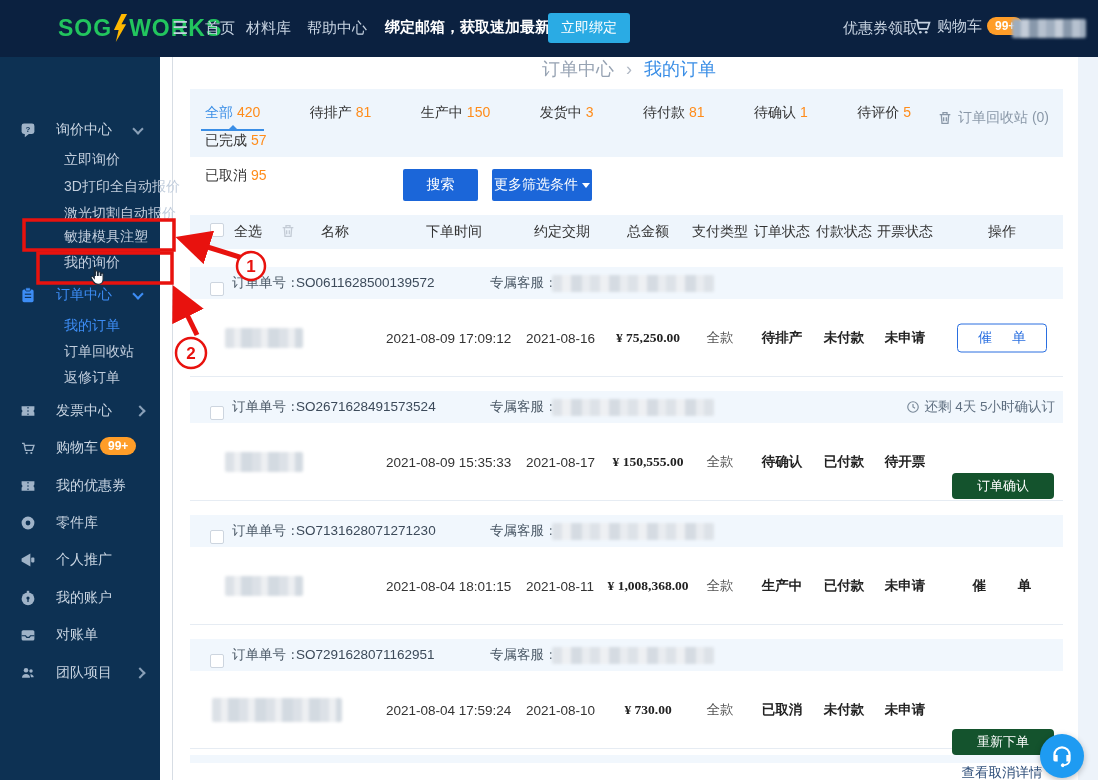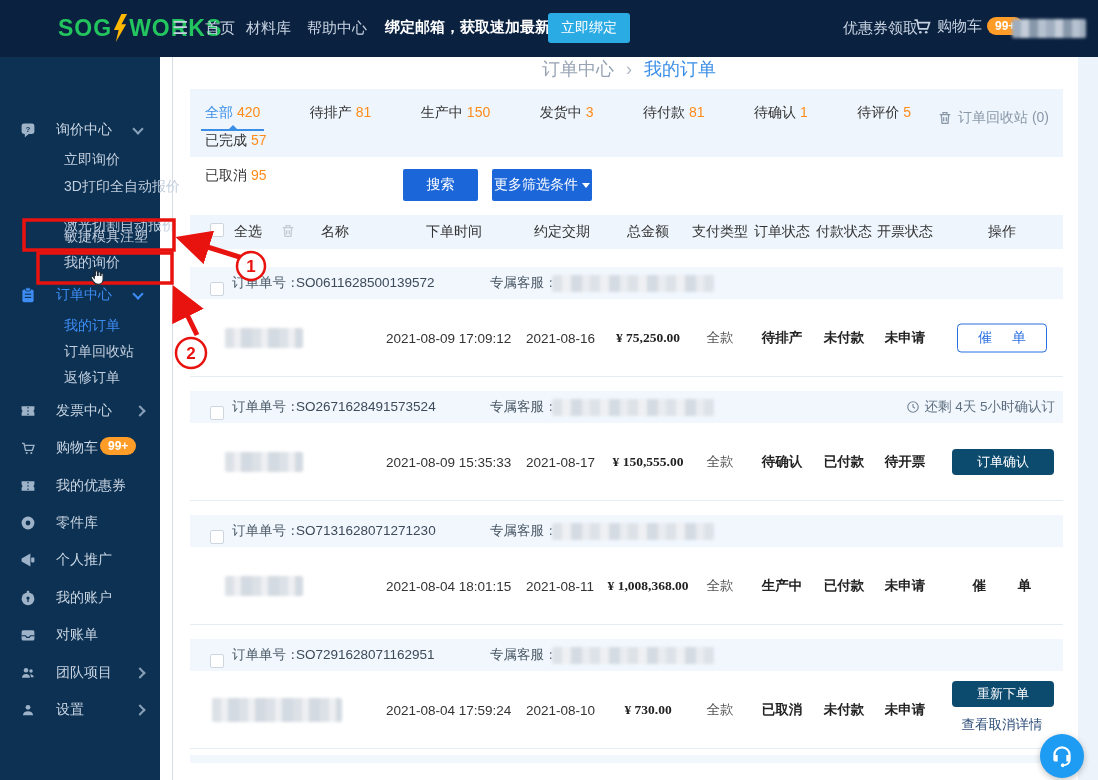--- a/index.html
+++ b/index.html
@@ -91,21 +91,21 @@
   .cell { position:absolute; white-space:nowrap; }
   .c-time { left:196px; width:136px; }
   .c-due { left:336px; width:72px; }
   .c-amount { left:398px; width:120px; text-align:center; font-weight:bold; color:#222;font-family:Liberation Serif, serif; }
   .c-paytype { left:502px; width:56px; text-align:center; color:#555; }
   .c-status { left:562px; width:60px; text-align:center; font-weight:bold; color:#222; }
   .c-paystat { left:624px; width:60px; text-align:center; font-weight:bold; color:#222; }
   .c-invoice { left:684px; width:62px; text-align:center; font-weight:bold; color:#222; }
   .c-action { left:762px; width:100px; text-align:center; }
   .btn-outline { width:90px; height:29px; border:1px solid #2a6fe0; color:#2a6fe0; background:#fff; border-radius:4px; font-size:14px; letter-spacing:8px; text-indent:8px; cursor:pointer; font-family:inherit; }
-  .btn-orange { width:102px; height:26px; background:#0c4a6e; color:#fff; border:none; border-radius:4px; font-size:13px; cursor:pointer; font-family:inherit; }
+  .btn-orange { width:102px; height:26px; background:#14532d; color:#fff; border:none; border-radius:4px; font-size:13px; cursor:pointer; font-family:inherit;margin-top:48px; }
   .action-text { font-weight:bold; color:#222; letter-spacing:14px; text-indent:14px; }
   .cancel-link { display:block; margin-top:9px; color:#2f4f7a; font-size:13.5px; cursor:pointer; }
   .peek-strip { height:8px; background:#f1f7fd; }
 
   
   .overlay { position:absolute; left:0; top:0; width:1098px; height:780px; pointer-events:none; z-index:20; }
   .help-bubble-btn { position:absolute; left:1040px; top:734px; width:44px; height:44px; border-radius:50%; background:#1e9bf2; z-index:15;
     display:flex; align-items:center; justify-content:center; cursor:pointer; box-shadow:0 2px 6px rgba(0,0,0,.25); }
   .help-bubble-btn svg { width:26px; height:26px; }
 </style>
@@ -145,21 +145,21 @@
     <svg class="s-icon" viewBox="0 0 20 20">
       <rect x="2" y="2" width="16" height="13" rx="3" fill="#9fb3c8"></rect>
         <polygon points="6,15 6,19 11,15" fill="#9fb3c8"></polygon>
       <text x="10" y="12" font-size="10" font-weight="bold" text-anchor="middle" fill="#0d3153">?</text>
     </svg>
     <span class="s-label">询价中心</span>
     <span class="chev down"></span>
   </div>
   <div class="s-sub" style="top:94px">立即询价</div>
   <div class="s-sub" style="top:121px">3D打印全自动报价</div>
-  <div class="s-sub" style="top:160px">激光切割自动报价</div>
+  <div class="s-sub" style="top:148px">激光切割自动报价</div>
   <div class="s-sub" style="top:171px">敏捷模具注塑</div>
   <div class="s-sub" style="top:197px">我的询价</div>
 
   <div class="s-item" style="top:227px">
     <svg class="s-icon" viewBox="0 0 20 20">
       <rect x="3" y="3" width="14" height="16" rx="2" fill="#3d8df5"></rect>
         <rect x="7" y="1" width="6" height="4" rx="1" fill="#3d8df5" stroke="#0d3153"></rect>
       <line x1="6" y1="9" x2="14" y2="9" stroke="#0d3153" stroke-width="1.4"></line>
         <line x1="6" y1="13" x2="14" y2="13" stroke="#0d3153" stroke-width="1.4"></line>
     </svg>
@@ -225,28 +225,20 @@
     <span class="s-label">对账单</span>
   </div>
   <div class="s-item" style="top:605px">
     <svg class="s-icon" viewBox="0 0 24 24">
       <circle cx="9" cy="8" r="3.4" fill="#9fb3c8"></circle>
         <circle cx="16.5" cy="9" r="2.6" fill="#9fb3c8"></circle>
       <path d="M3 19c0-3.5 2.6-5.5 6-5.5s6 2 6 5.5z" fill="#9fb3c8"></path>
         <path d="M15.5 13.8c2.9.2 5 1.9 5 4.7h-4" fill="#9fb3c8"></path>
     </svg>
     <span class="s-label">团队项目</span>
-    <span class="chev right"></span>
-  </div>
-  <div class="s-item" style="top:642px">
-    <svg class="s-icon" viewBox="0 0 24 24">
-      <circle cx="12" cy="8" r="3.6" fill="#9fb3c8"></circle>
-        <path d="M4.5 20c0-4 3.2-6 7.5-6s7.5 2 7.5 6z" fill="#9fb3c8"></path>
-    </svg>
-    <span class="s-label">设置</span>
     <span class="chev right"></span>
   </div>
 </div>
 <div class="side-gutter"></div>
 <div class="right-strip"></div>
 
 <div class="content">
   <div class="breadcrumb" style="padding-left:5px">
     <span>订单中心</span>
     <span class="sep">›</span>

